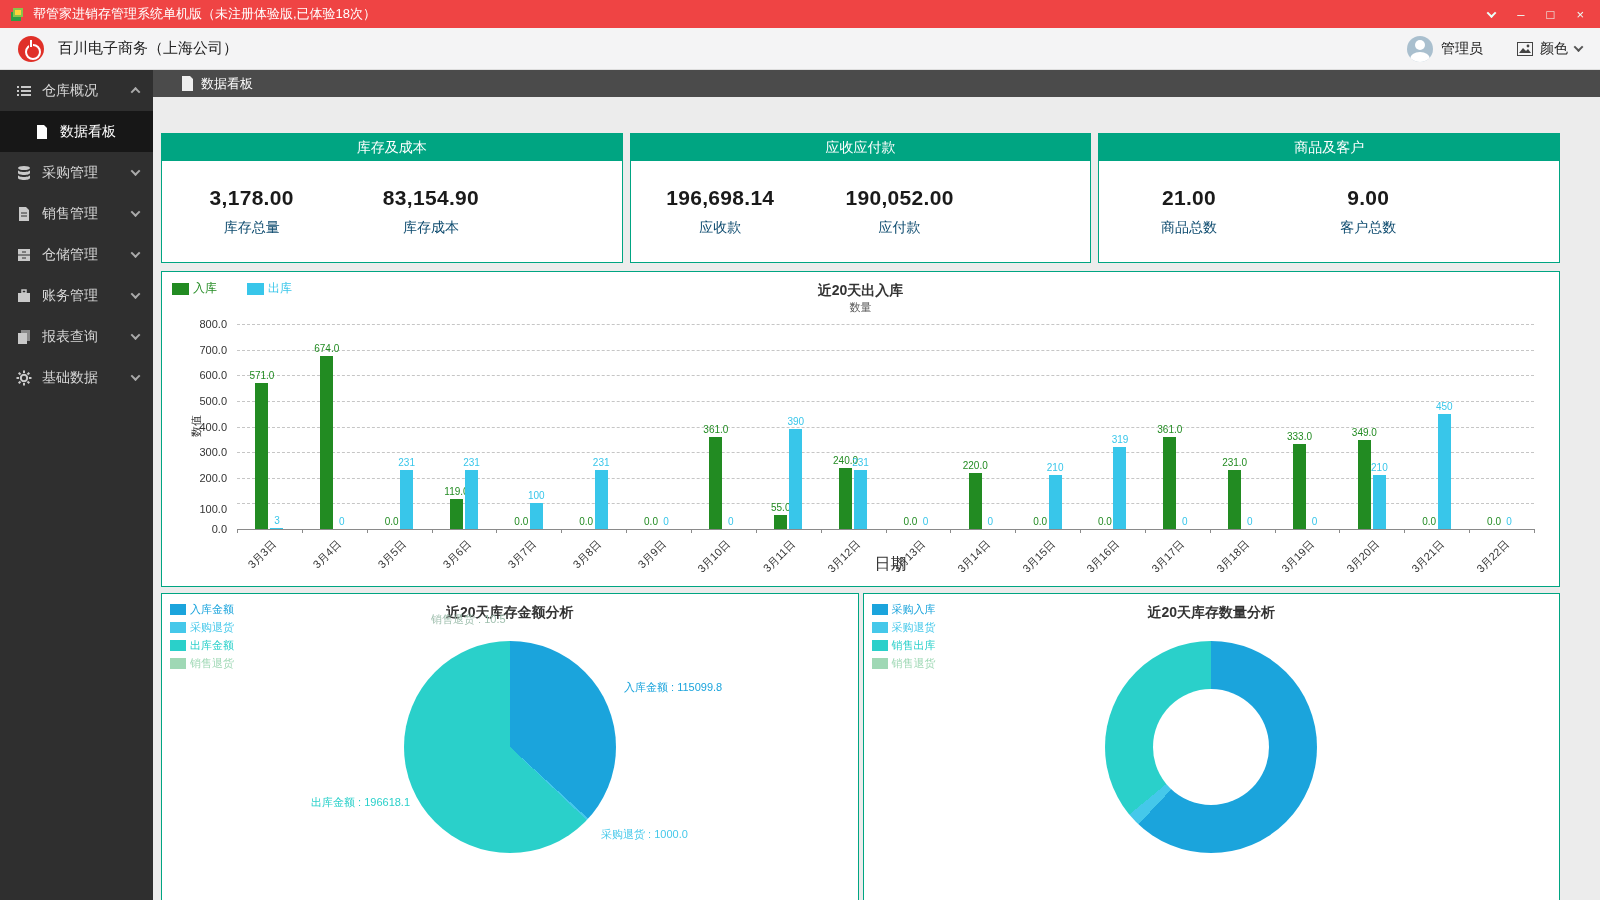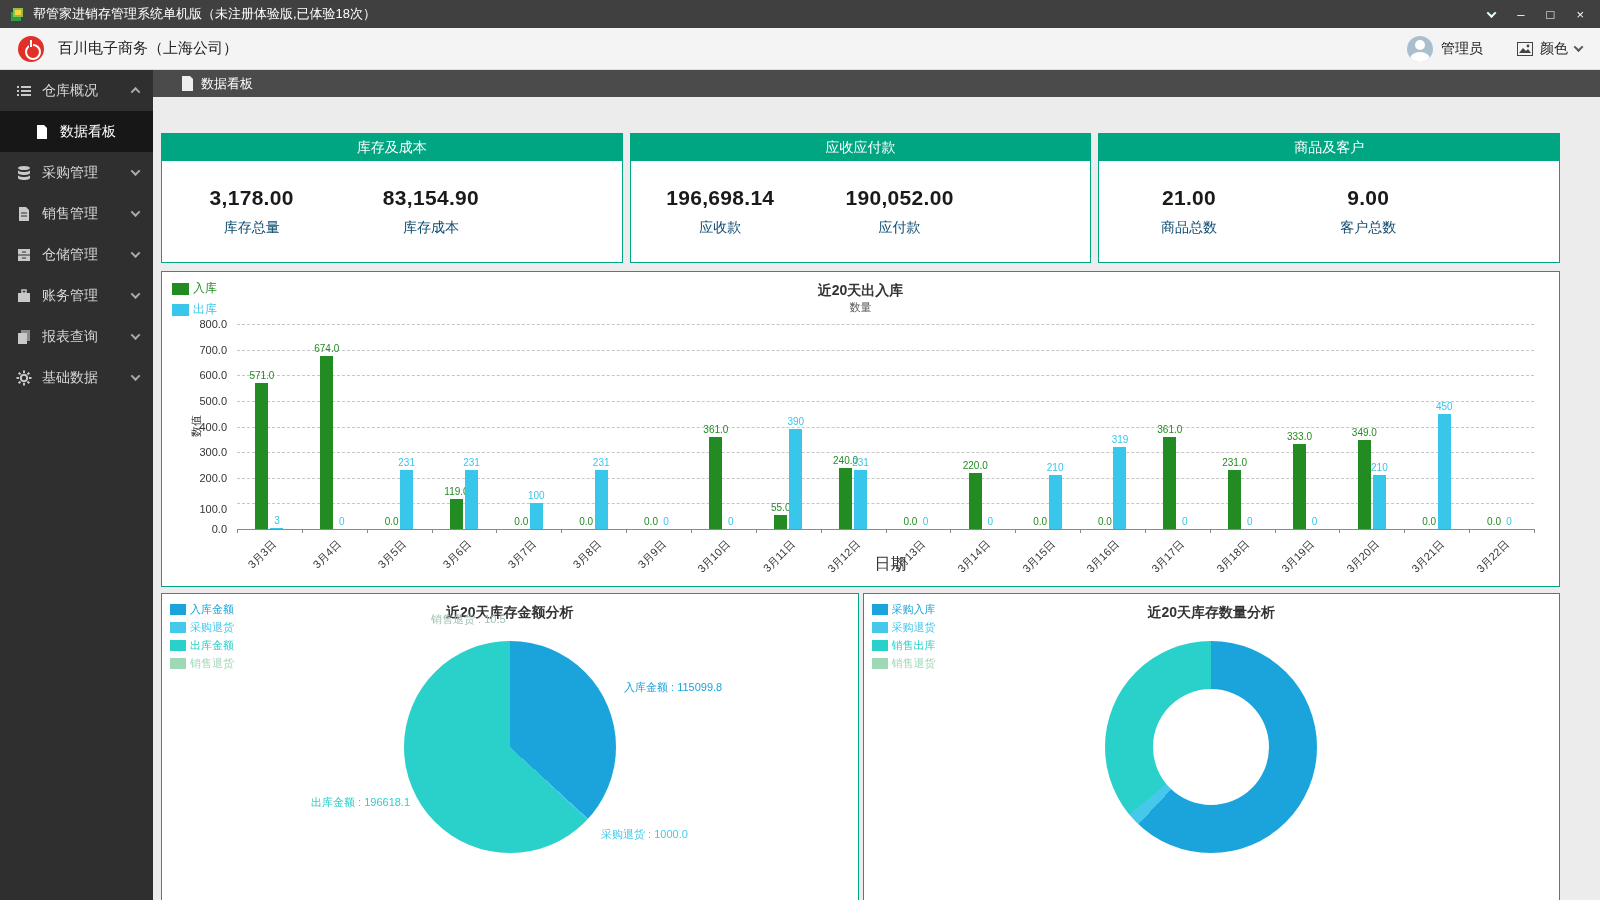--- a/index.html
+++ b/index.html
@@ -1,20 +1,20 @@
 <!DOCTYPE html>
 <html><head>
 <meta charset="utf-8">
 <style>
   * { margin:0; padding:0; box-sizing:border-box; }
   html,body { width:1600px; height:900px; }
   body { font-family:"Liberation Sans","DejaVu Sans",sans-serif; background:#ececec; overflow:hidden; position:relative; }
 
   
-  .titlebar { position:absolute; top:0; left:0; right:0; height:28px; background:#404040; color:#fff;
+  .titlebar { position:absolute; top:0; left:0; right:0; height:28px; background:#ef4444; color:#fff;
               display:flex; align-items:center; padding:0 10px; font-size:13px; z-index:30; }
   .app-icon { width:16px; height:16px; margin-right:7px; }
   .win-controls { margin-left:auto; display:flex; align-items:center; gap:22px; padding-right:6px; }
   .win-btn { color:#eafff8; font-size:13px; line-height:1; cursor:default; display:flex; align-items:center; }
   .chev { width:7px; height:7px; border-right:2px solid currentColor; border-bottom:2px solid currentColor;
           display:inline-block; }
   .chev.down { transform:rotate(45deg) translate(-1px,-1px); }
   .chev.up   { transform:rotate(-135deg) translate(-1px,-1px); }
 
   
@@ -64,21 +64,21 @@
   .card-body { height:101px; display:flex; padding-right:22%; }
   .stat { flex:1; display:flex; flex-direction:column; align-items:center; justify-content:center; gap:9px; }
   .stat .value { font-size:21px; font-weight:bold; color:#1a1a1a; letter-spacing:.3px; }
   .stat .label { font-size:14px; color:#0c4a6e; }
 
   
   .chart-title { position:absolute; top:10px; left:0; right:0; text-align:center; font-size:14px;
                  font-weight:bold; color:#333; }
   .chart-subtitle { position:absolute; top:28px; left:0; right:0; text-align:center; font-size:11px; color:#555; }
   .chart-legend { position:absolute; display:flex; }
-  .chart-legend.horiz { top:8px; left:10px; flex-direction:column; gap:4px; }
+  .chart-legend.horiz { top:8px; left:10px; flex-direction:row; gap:30px; }
   .chart-legend.vert { top:8px; left:8px; flex-direction:column; gap:3px; }
   .lg-item { display:flex; align-items:center; gap:4px; font-size:12px; }
   .chart-legend.vert .lg-item { font-size:11px; }
   .lg-box { width:16px; height:11px; display:inline-block; flex:none; }
   .chart-legend.horiz .lg-box { width:17px; height:12px; }
 
   
   .bar-panel { margin-top:8px; height:316px; }
   .bar-plot { position:absolute; left:75px; right:25px; top:52px; height:205px; }
   .bar-yaxis { position:absolute; left:0; top:52px; width:70px; height:205px; }

